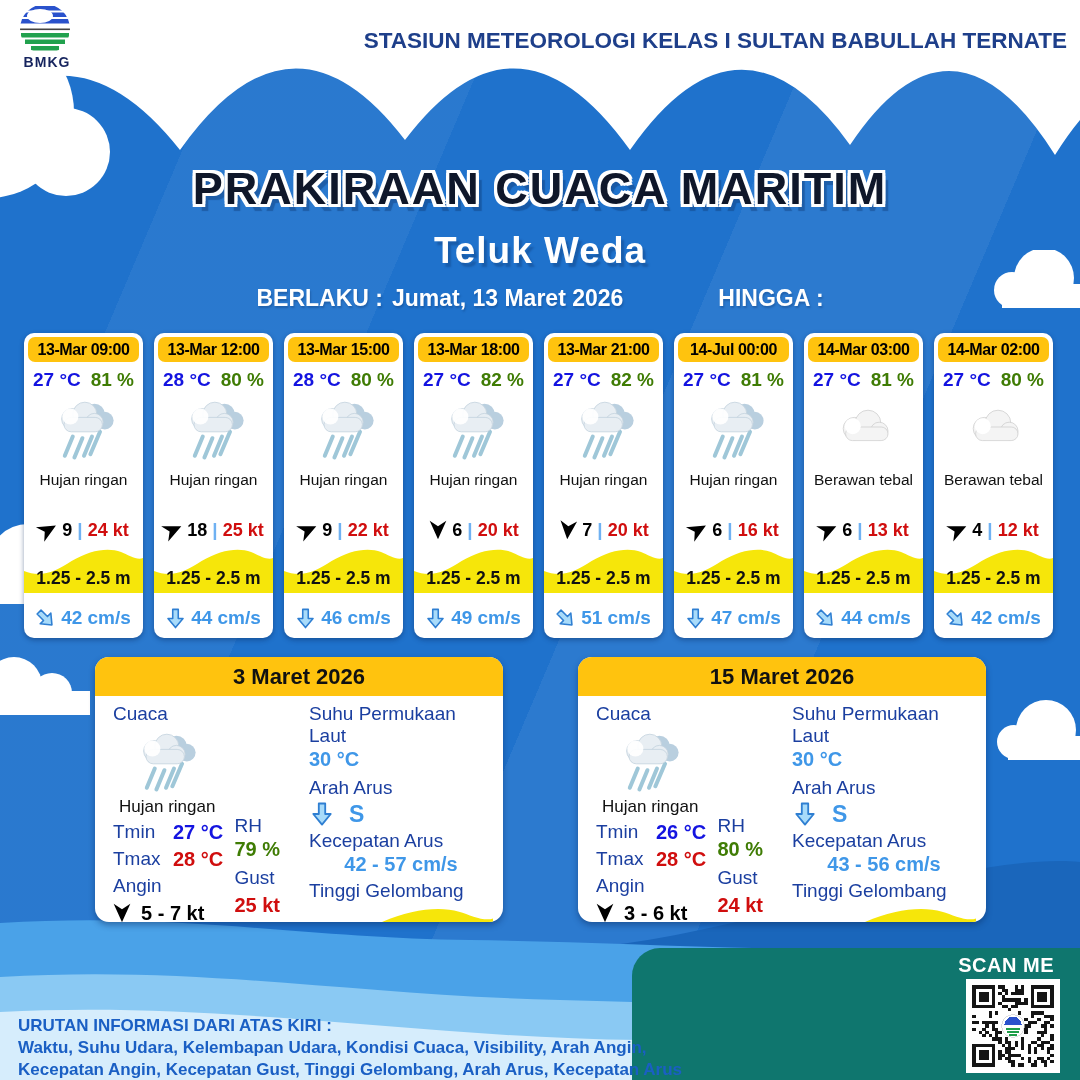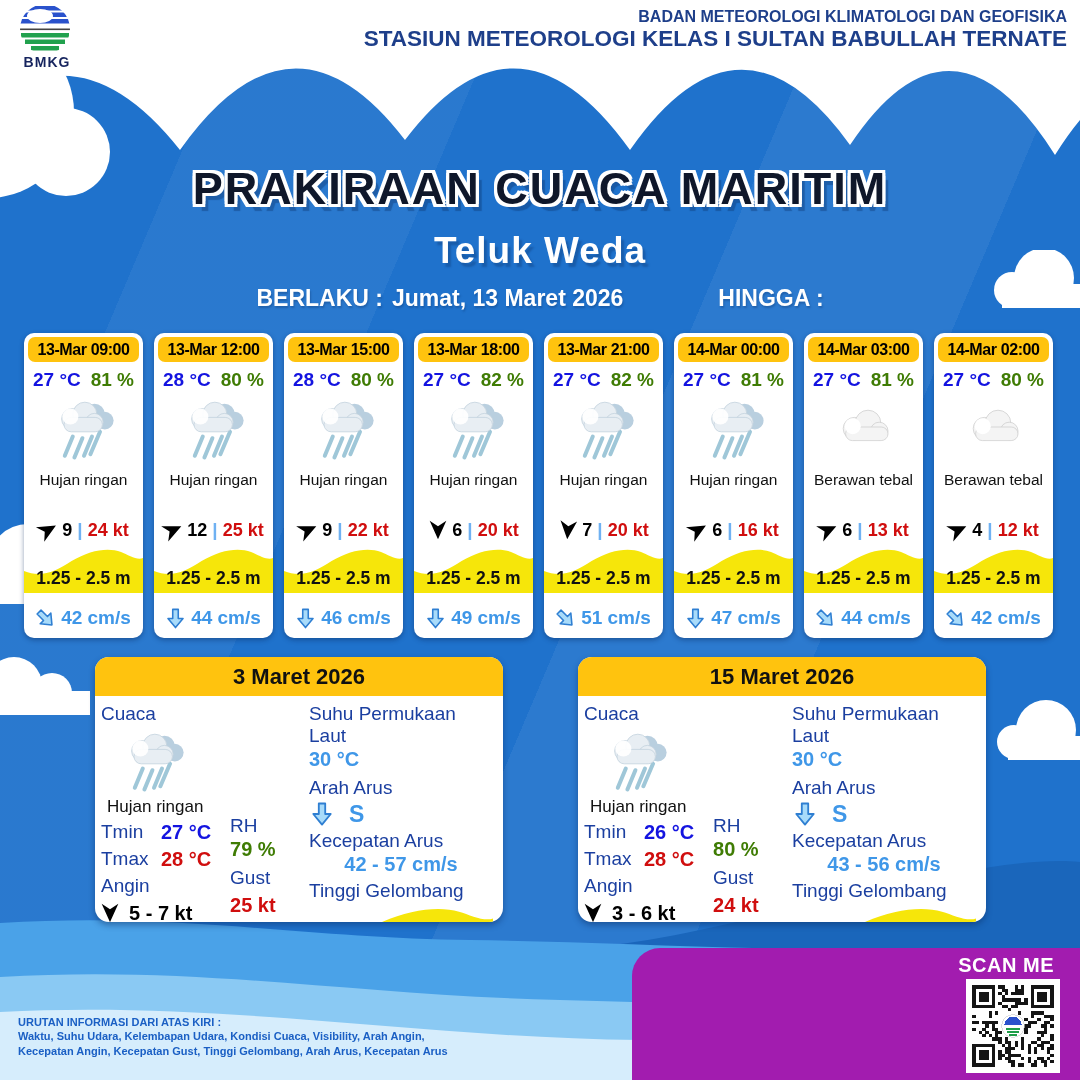--- a/index.html
+++ b/index.html
@@ -9,21 +9,21 @@
     background:linear-gradient(113deg, transparent 0 16%, rgba(255,255,255,.05) 16% 33%, transparent 33% 54%, rgba(255,255,255,.06) 54% 71%, transparent 71%);}
   svg{display:block;}
   .abs{position:absolute;}
 
   
   .top-svg{top:0;left:0;z-index:1;}
   .brand-logo{top:3px;left:16px;z-index:3;width:62px;text-align:center;}
   .brand-logo .bmkg-txt{font-weight:bold;font-size:14px;color:#16245e;letter-spacing:1px;margin-top:-3px;}
   .brand-text{top:8px;right:13px;z-index:3;text-align:right;color:#1e3f8a;}
   .brand-text .l1{font-weight:bold;font-size:16px;}
-  .brand-text .l2{font-weight:bold;font-size:22.5px;margin-top:0;}
+  .brand-text .l2{font-weight:bold;font-size:22.5px;margin-top:20px;}
 
   
   .main-title{top:163px;left:0;width:100%;text-align:center;z-index:2;
     font-size:45px;font-weight:800;letter-spacing:2px;color:#0f172a;
     text-shadow:-3px -3px 0 #fff,3px -3px 0 #fff,-3px 3px 0 #fff,3px 3px 0 #fff,
       -3px 0 0 #fff,3px 0 0 #fff,0 -3px 0 #fff,0 3px 0 #fff,
       -2px -2px 0 #fff,2px -2px 0 #fff,-2px 2px 0 #fff,2px 2px 0 #fff,
       6px 7px 1px rgba(16,60,120,.45);}
   .sub-title{top:230px;left:0;width:100%;text-align:center;z-index:2;color:#fff;
     font-size:37px;font-weight:800;letter-spacing:1px;text-shadow:3px 4px 2px rgba(16,60,120,.4);}
@@ -54,41 +54,41 @@
   .fcur{display:flex;align-items:center;justify-content:center;gap:6px;padding:14px 0 9px;}
   .cur-arrow{display:inline-flex;}
   .cur-arrow svg path{fill:#a8dbfa;stroke:#2f7fd2;stroke-width:2;stroke-linejoin:round;}
   .curval{color:#3f97e8;font-weight:bold;font-size:19px;white-space:nowrap;}
 
   
   .day-card{top:657px;width:408px;height:265px;background:#fff;border-radius:14px;z-index:2;
     box-shadow:0 3px 6px rgba(8,40,90,.45);overflow:hidden;}
   .day-head{height:39px;background:#ffc30e;display:flex;align-items:center;justify-content:center;
     font-weight:bold;font-size:22px;color:#111;}
-  .day-body{display:flex;padding:7px 10px 8px 6px;}
+  .day-body{display:flex;padding:7px 10px 8px 18px;}
   .col-l{width:148px;} .col-m{width:86px;padding-top:112px;} .col-r{flex:1;padding-left:4px;}
   .lbl{color:#1b3fa0;font-size:19px;line-height:1.15;}
   .val{font-weight:bold;font-size:20px;line-height:1.2;}
   .v-blue{color:#1414e0;} .v-red{color:#d00e0e;} .v-sky{color:#3f97e8;} .v-black{color:#000;}
   .v-green{color:#3f7c04;font-size:20px;}
   .day-icon svg{width:86px;height:72px;margin:2px 0 0 10px;}
   .day-cond{font-size:17px;color:#111;margin:-2px 0 2px 6px;}
   .kv{display:flex;align-items:center;gap:10px;margin-top:3px;}
   .kv .lbl{min-width:50px;}
   .kv-wind{display:flex;align-items:center;gap:8px;margin-top:4px;}
   .kv-wind .warrow{transform:rotate(90deg);}
   .mt6{margin-top:6px;} .mt4{margin-top:4px;}
   .arah-row{display:flex;align-items:center;gap:16px;margin:2px 0 2px 2px;}
   .arah-row .v-sky{font-size:23px;}
   .wave-chip{position:relative;width:184px;height:52px;margin-left:auto;margin-top:4px;}
 
   
   .bottom-waves{bottom:0;left:0;z-index:1;}
-  .footer-text{left:18px;top:1015px;z-index:4;color:#1a5fc4;font-weight:bold;font-size:11px;line-height:1.3;}
-  .qr-panel{left:632px;top:948px;right:0;bottom:0;background:#a21caf;border-top-left-radius:28px;z-index:3;}
+  .footer-text{left:18px;top:1015px;z-index:4;color:#1a5fc4;font-weight:bold;font-size:17px;line-height:1.3;}
+  .qr-panel{left:632px;top:948px;right:0;bottom:0;background:#0f766e;border-top-left-radius:28px;z-index:3;}
   .scanme{position:absolute;top:6px;right:26px;color:#fff;font-weight:bold;font-size:20px;letter-spacing:.5px;}
   .qr-box{position:absolute;top:31px;right:20px;width:94px;height:94px;background:#fff;border-radius:3px;}
   .qr-box svg{width:94px;height:94px;}
 
   .cloud{z-index:1;}
 </style>
 </head>
 <body>
 
 <div class="canvas">
@@ -116,21 +116,20 @@
         <rect x="2" y="25.5" width="54" height="1.6" fill="#444"></rect>
         <rect x="5" y="30" width="48" height="4.5" fill="#21a14e"></rect>
         <rect x="9" y="36.5" width="40" height="4.5" fill="#21a14e"></rect>
         <rect x="15" y="43" width="28" height="4.5" fill="#21a14e"></rect>
       </g>
     </svg>
     <div class="bmkg-txt">BMKG</div>
   </div>
 
   <div class="abs brand-text">
-    <div class="l1">BADAN METEOROLOGI KLIMATOLOGI DAN GEOFISIKA</div>
     <div class="l2">STASIUN METEOROLOGI KELAS I SULTAN BABULLAH TERNATE</div>
   </div>
 
   <svg class="abs cloud" style="top:490px;left:0" width="128" height="114">
     <circle cx="28" cy="74" r="40" fill="#fff"></circle>
       <circle cx="86" cy="88" r="27" fill="#fff"></circle>
       <rect x="-40" y="78" width="170" height="36" fill="#fff"></rect>
   </svg>
   <svg class="abs cloud" style="top:655px;left:0" width="92" height="60">
     <circle cx="14" cy="30" r="28" fill="#fff"></circle>
@@ -251,21 +250,21 @@
 
       </div>
       <div class="fcond">Hujan ringan</div>
       <div class="fspacer"></div>
       <div class="fwind">
         <span class="warrow" style="transform: rotate(-25deg);">
           <svg viewBox="0 0 24 24" width="20" height="20">
               <path d="M23,12 L1,2 L7.5,12 L1,22 Z"></path>
             </svg>
         </span>
-        <span class="wnum">12</span>
+        <span class="wnum">18</span>
         <span class="wsep">|</span>
         <span class="wgust">25 kt</span>
       </div>
       <div class="fwave">
         <svg class="waveshape" viewBox="0 0 130 46" preserveAspectRatio="none">
           <path d="M0,24 C18,31 34,25 52,14 C72,3 92,0 106,5 C114,8 124,14 130,11 L130,46 L0,46 Z"></path>
         </svg>
         <span class="fwavetext">1.25 - 2.5 m</span>
       </div>
       <div class="fcur">
@@ -445,21 +444,21 @@
       <div class="fcur">
         <span class="cur-arrow" style="transform: rotate(-45deg);">
           <svg viewBox="0 0 24 26" width="19" height="21">
               <path d="M8.5,1.5 h7 v11.5 h6 L12,24.5 L2.5,13 h6 Z"></path>
             </svg>
         </span>
         <span class="curval">51 cm/s</span>
       </div>
     </article>
       <article class="fcard">
-      <div class="ftime">14-Mar 00:00</div>
+      <div class="ftime">14-Jul 00:00</div>
       <div class="ftemps">
         <span class="t">27 °C</span>
         <span class="h">81 %</span>
       </div>
       <div class="ficon">
         <span>
           <svg viewBox="0 0 90 90">
             <g stroke="#9fc7d8" stroke-width="5" stroke-linecap="round">
               <line x1="31" y1="52" x2="21" y2="76"></line>
                 <line x1="43" y1="54" x2="33" y2="78"></line>

